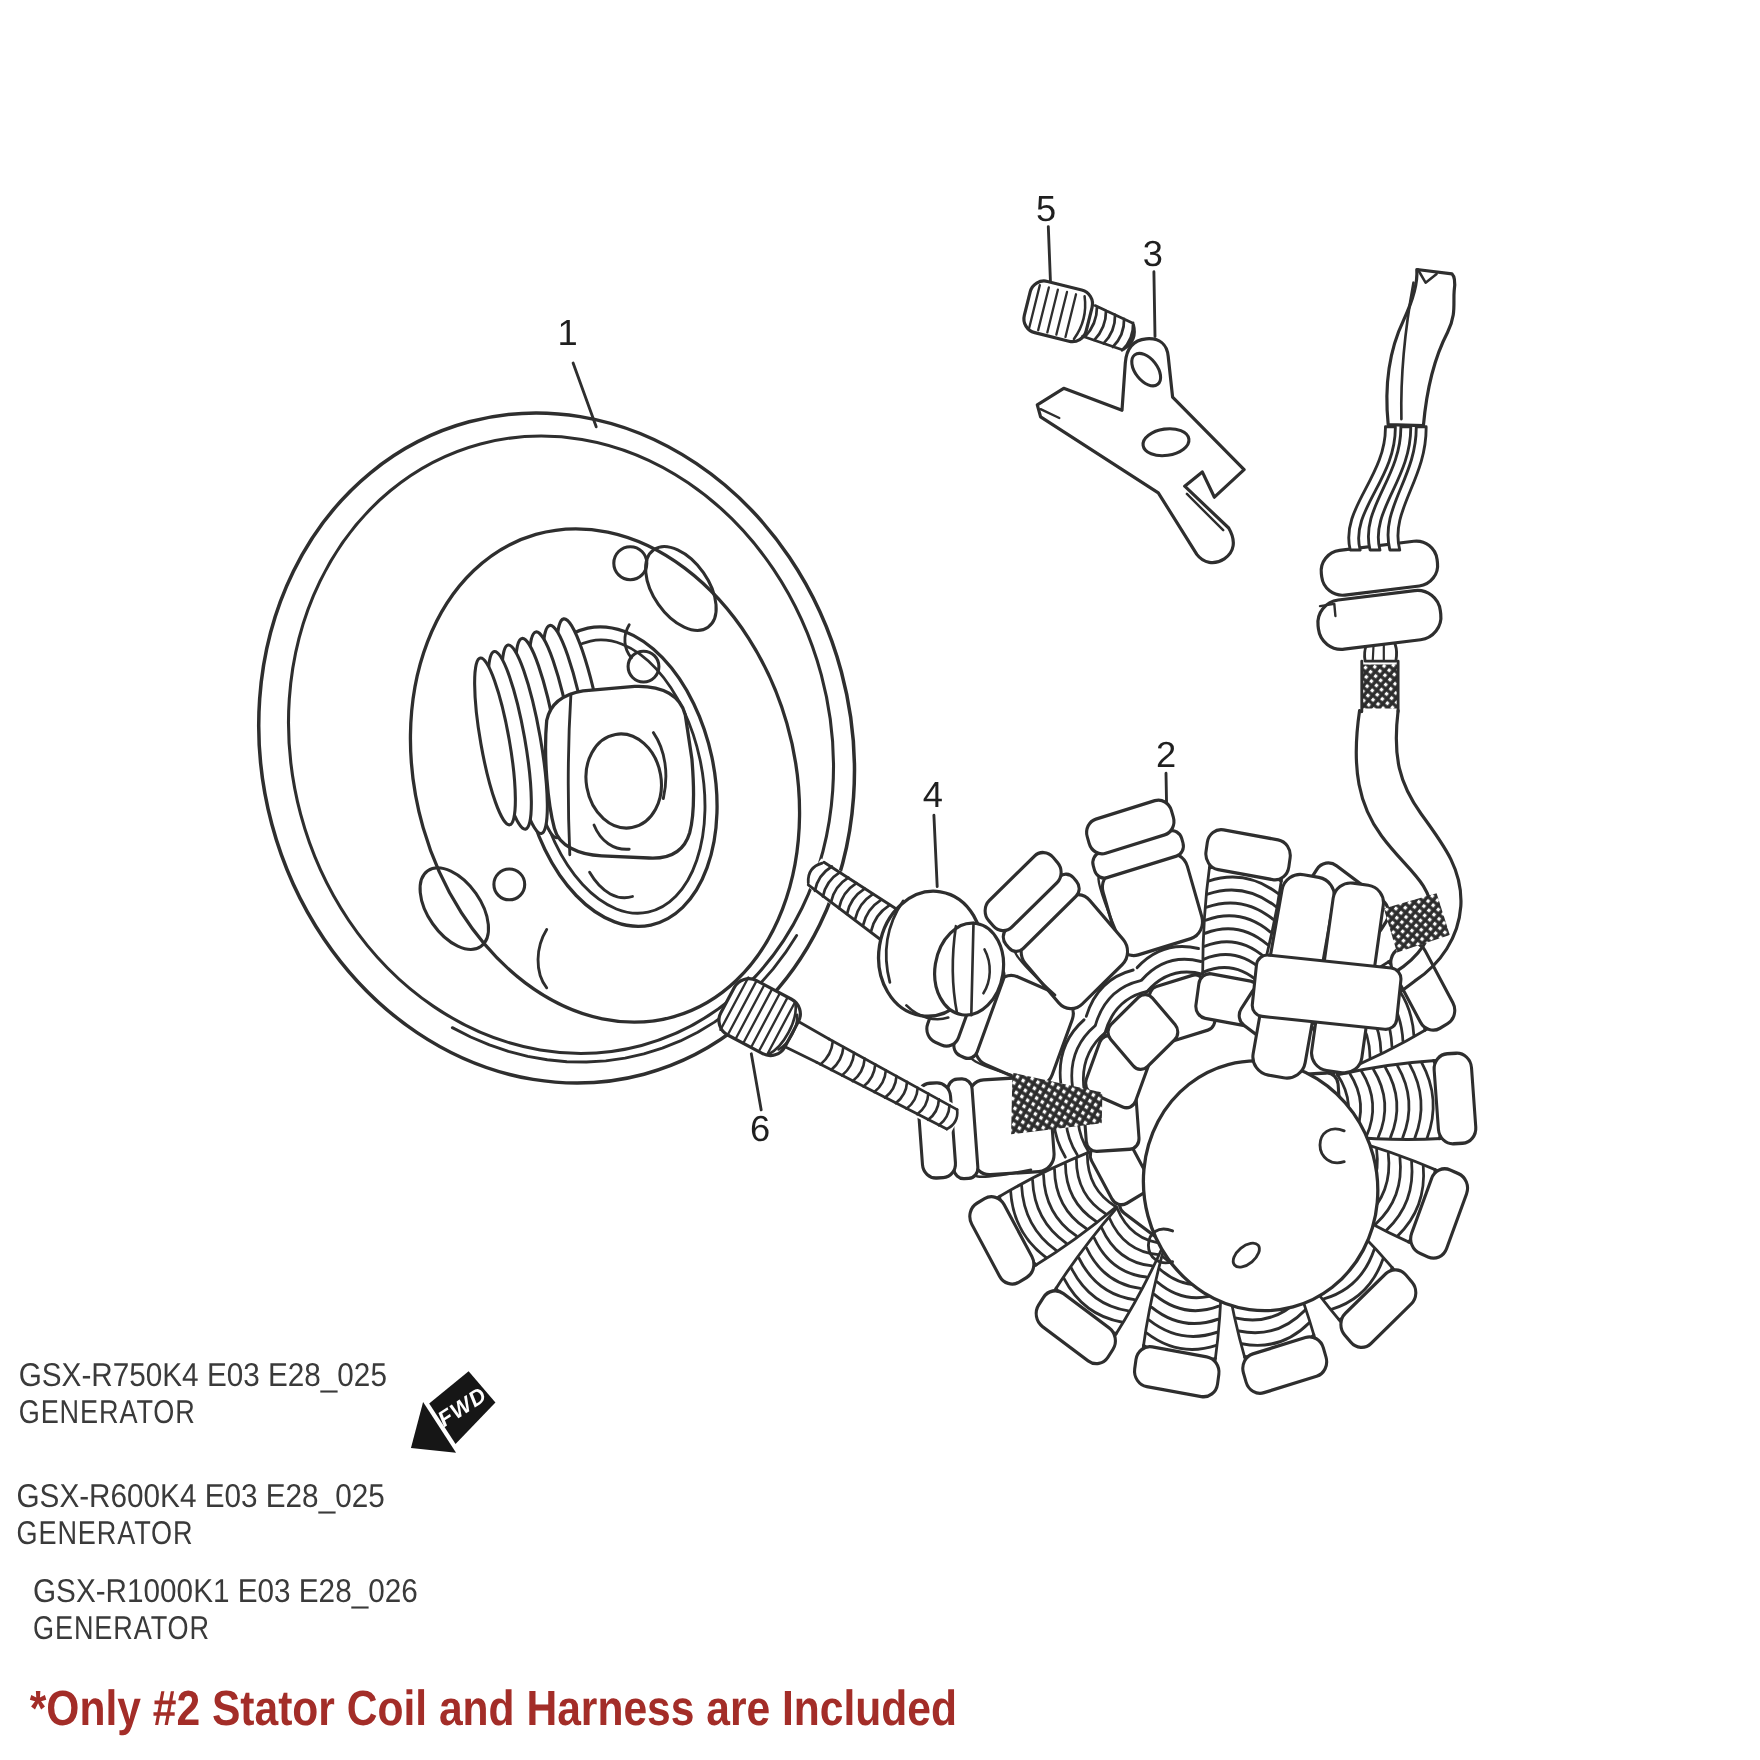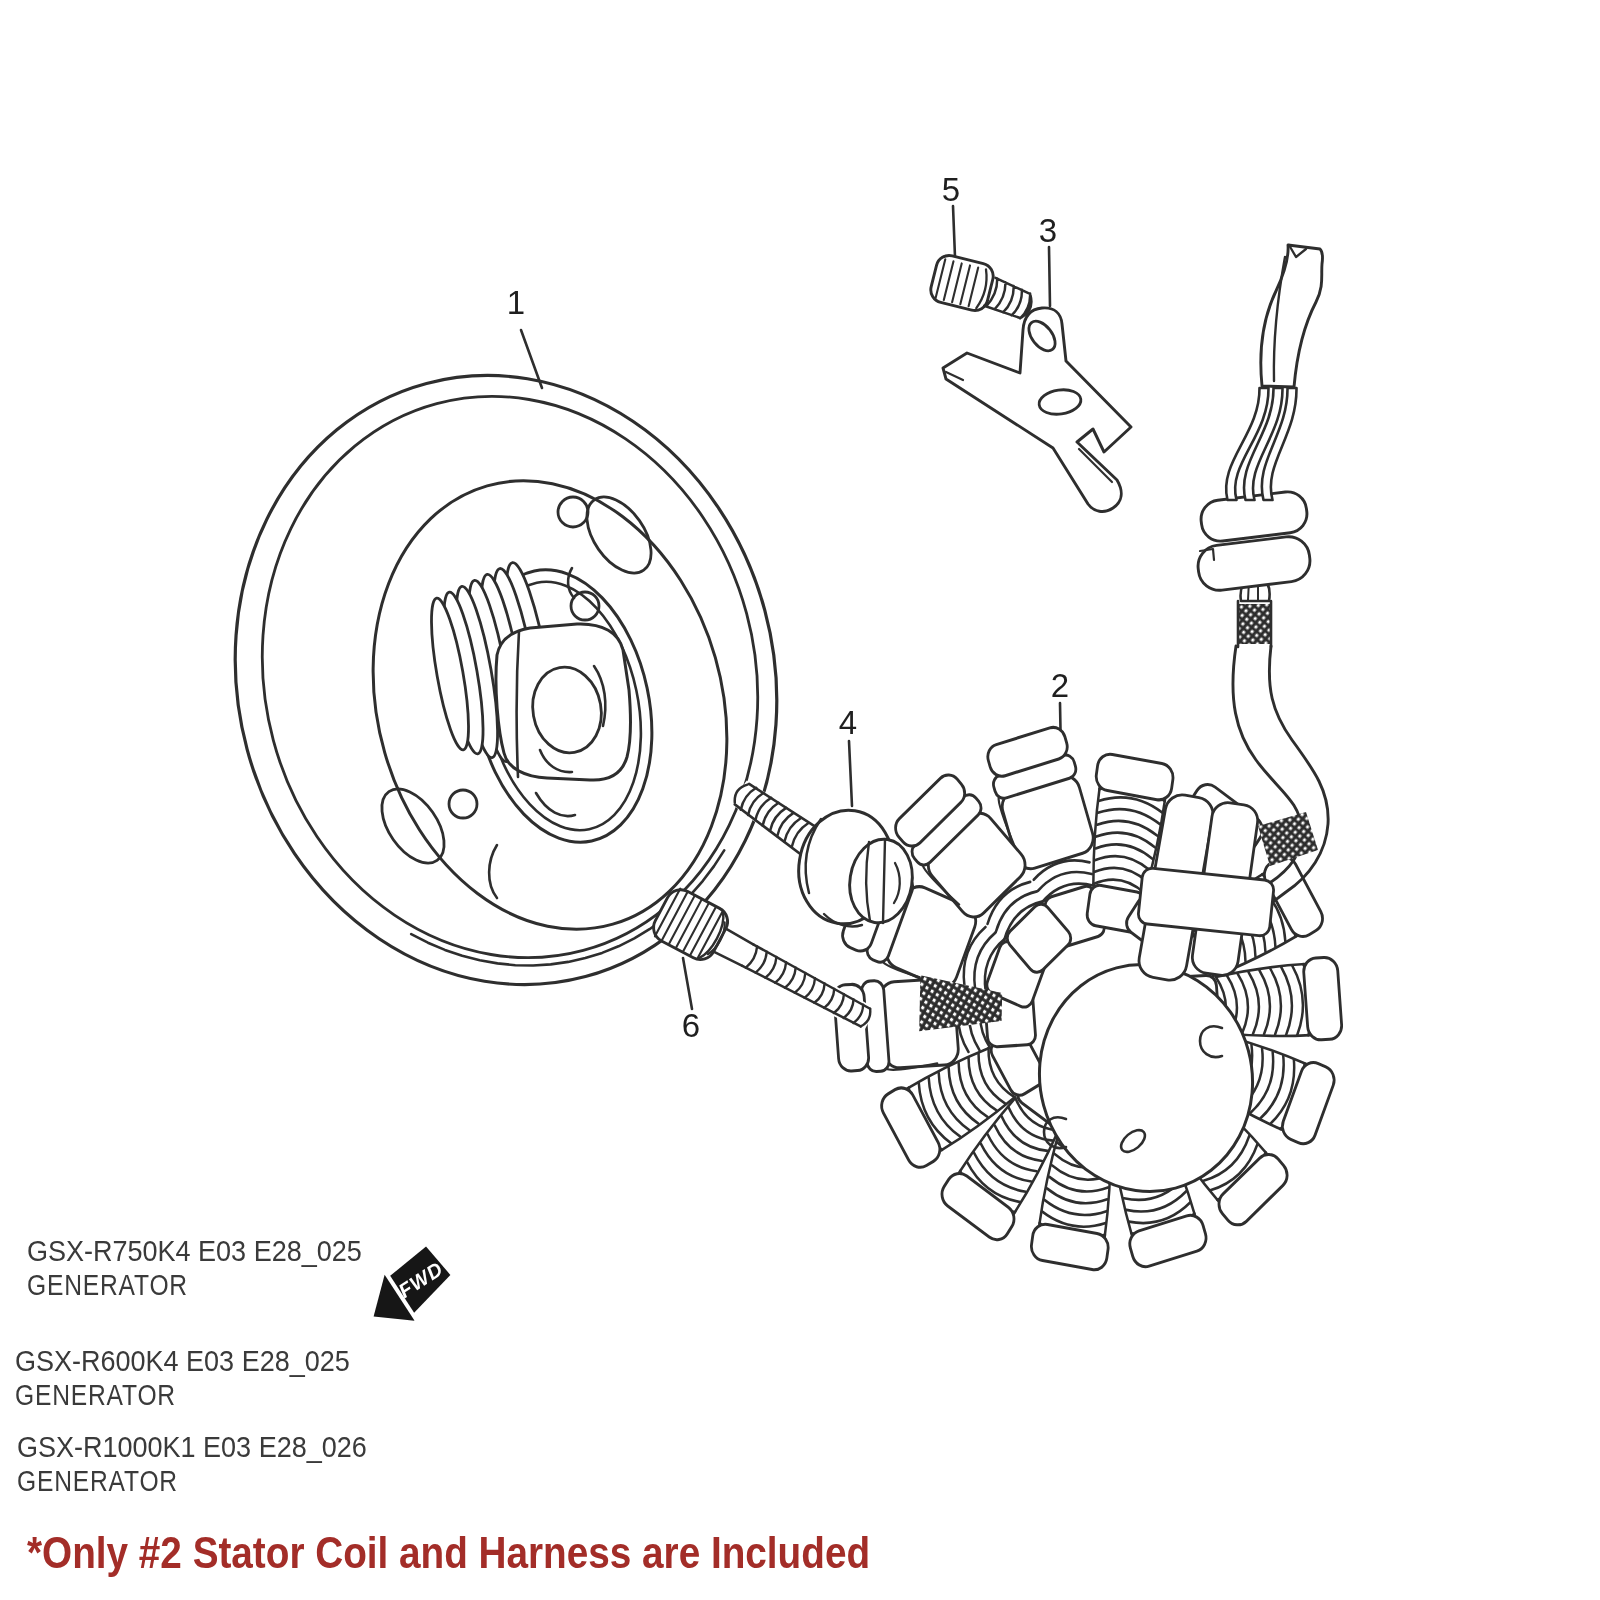--- a/index.html
+++ b/index.html
@@ -255,27 +255,27 @@
 
 <div class="callout" style="left:516px;top:303px">1</div>
 <div class="callout" style="left:1060px;top:686px">2</div>
 <div class="callout" style="left:1048px;top:231px">3</div>
 <div class="callout" style="left:848px;top:723px">4</div>
 <div class="callout" style="left:951px;top:190px">5</div>
 <div class="callout" style="left:691px;top:1026px">6</div>
 
 <div class="fwd-label">FWD</div>
 
-<div class="code-block" style="left:27px;top:1234px">
+<div class="code-block" style="left:17px;top:1234px">
   <div class="code-line">GSX-R750K4 E03 E28_025</div>
   <div class="gen-line">GENERATOR</div>
 </div>
 <div class="code-block" style="left:15px;top:1344px">
   <div class="code-line">GSX-R600K4 E03 E28_025</div>
   <div class="gen-line">GENERATOR</div>
 </div>
-<div class="code-block" style="left:17px;top:1430px">
+<div class="code-block" style="left:30px;top:1430px">
   <div class="code-line">GSX-R1000K1 E03 E28_026</div>
   <div class="gen-line">GENERATOR</div>
 </div>
 
 <div class="note">*Only #2 Stator Coil and Harness are Included</div>
 </div>
 
 </body></html>

